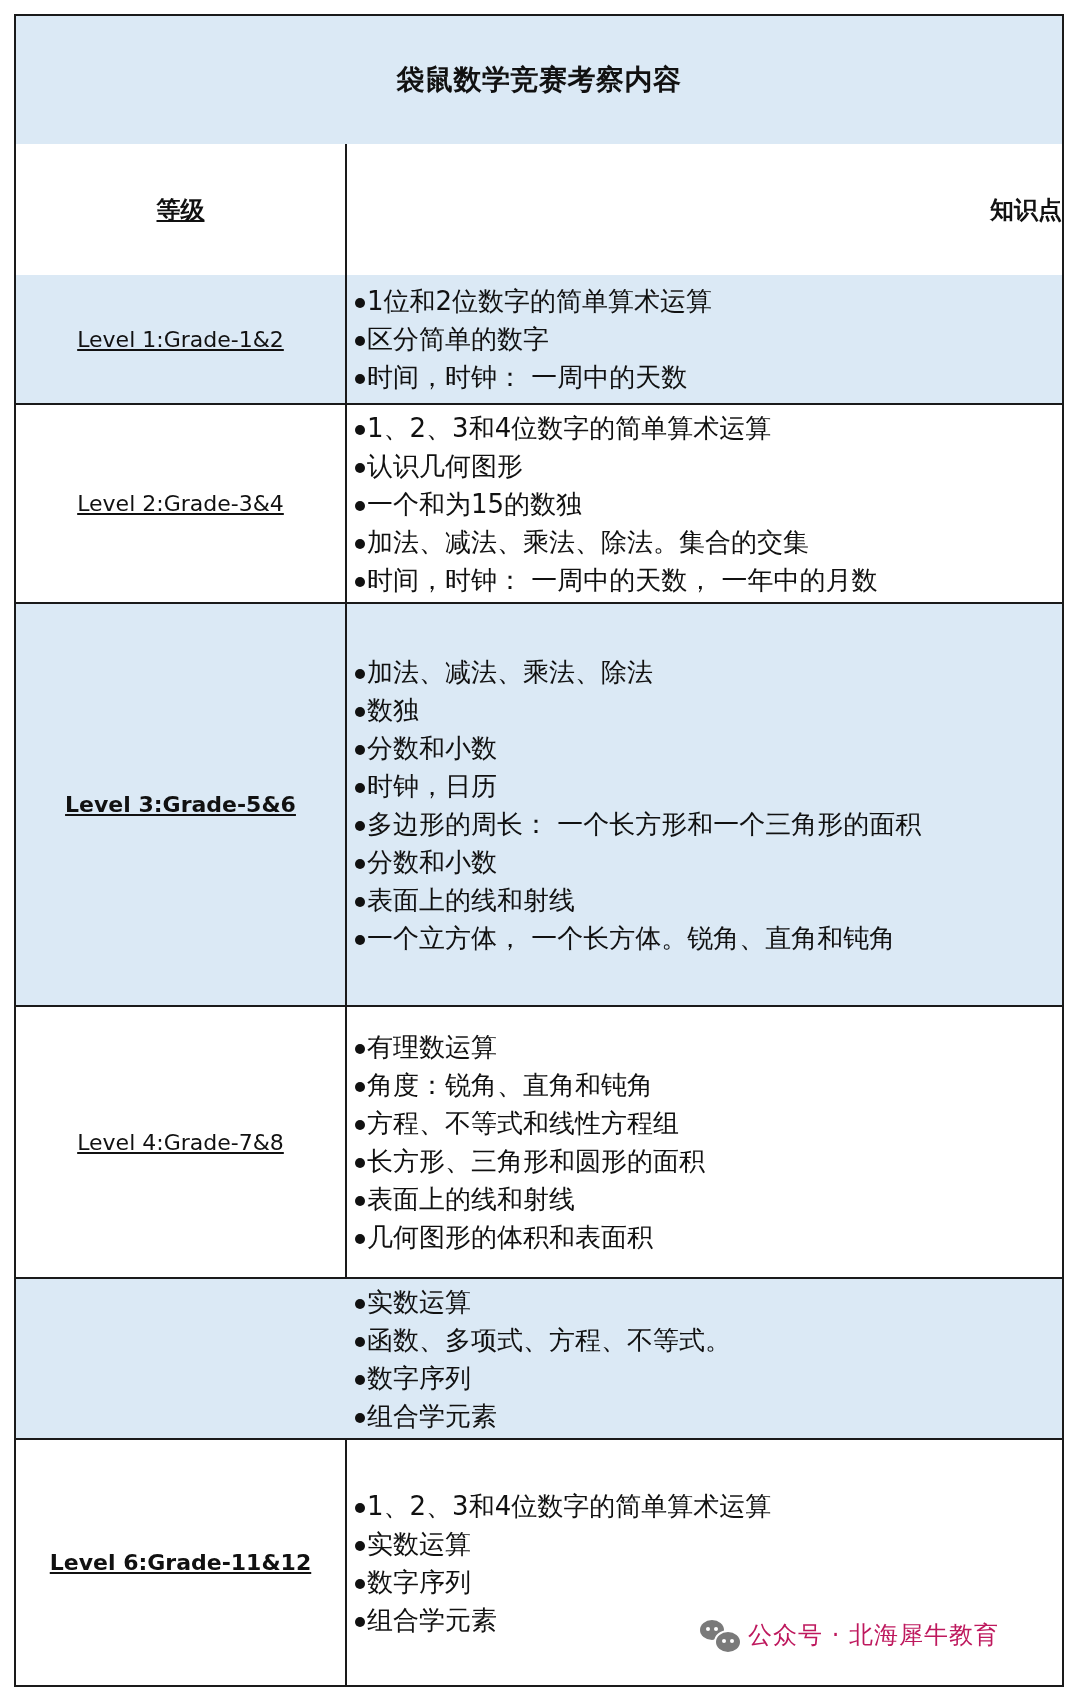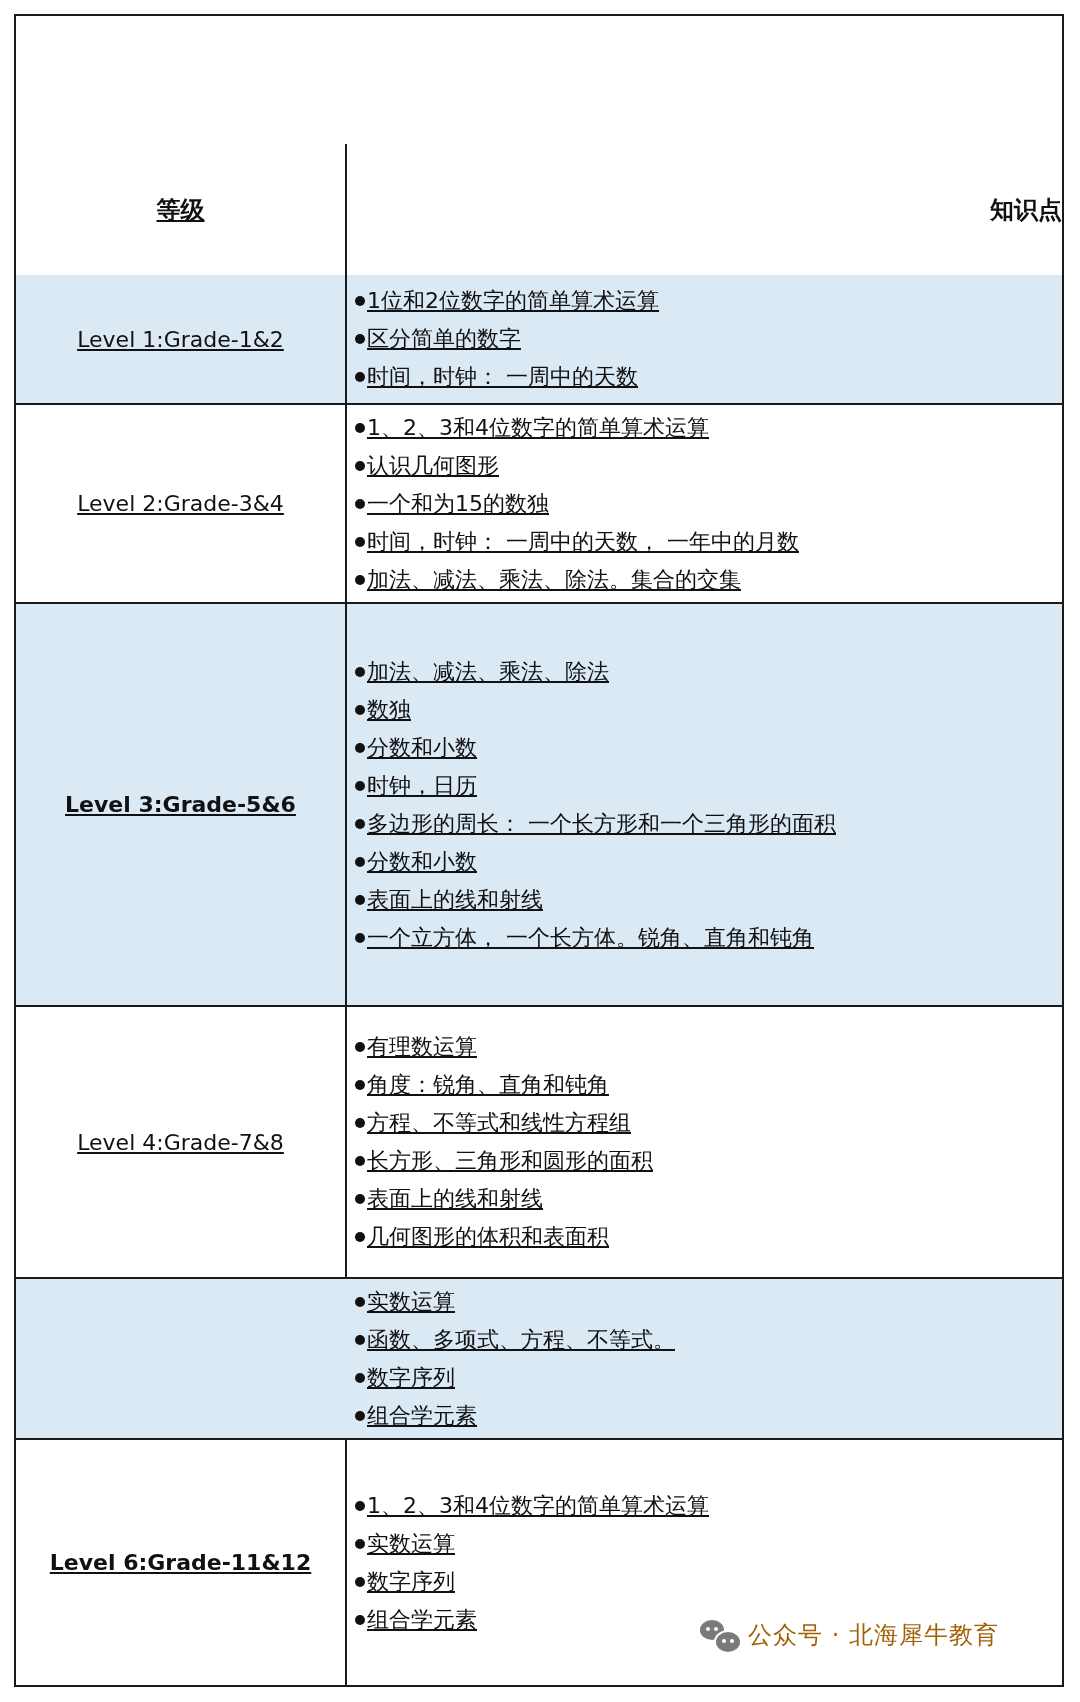--- a/index.html
+++ b/index.html
@@ -17,34 +17,37 @@
   .row.white { background: #ffffff; }
   .cell-level { position: absolute; left: 0; top: 0; bottom: 0; width: 331px;
                 border-right: 2px solid #1a1a1a; box-sizing: border-box;
                 display: flex; align-items: center; justify-content: center;
                 font-size: 22px; text-decoration: underline; }
   .cell-level.bold { font-weight: bold; }
   .cell-points { position: absolute; left: 331px; right: 0; top: 0; bottom: 0;
                  padding-left: 8px; box-sizing: border-box;
                  display: flex; flex-direction: column; justify-content: center; }
   .header-cell { font-size: 24px; font-weight: bold; }
-  .point { font-size: 22px; line-height: 38px; white-space: nowrap; text-decoration: underline; }
+  .point { font-size: 26px; line-height: 38px; white-space: nowrap; }
   .point .bullet { display: inline-block; width: 10px; height: 10px; border-radius: 50%;
                    background: #111; margin-right: 2px; vertical-align: 2px; }
   .watermark { position: absolute; left: 700px; top: 1618px; display: flex; align-items: center;
-               color: #a16207; font-size: 24px; letter-spacing: 1px; }
+               color: #be185d; font-size: 24px; letter-spacing: 1px; }
   .wechat-icon { width: 40px; height: 34px; position: relative; margin-right: 8px; }
   .wechat-icon .b1 { position: absolute; left: 0; top: 2px; width: 24px; height: 20px; border-radius: 50%; background: #7a7a7a; }
   .wechat-icon .b2 { position: absolute; left: 14px; top: 12px; width: 24px; height: 20px; border-radius: 50%; background: #7a7a7a; border: 2px solid #fff; }
   .wechat-icon .e { position: absolute; width: 4px; height: 4px; border-radius: 50%; background: #fff; }
 </style>
 </head>
 <body>
 
 <div class="table">
+  <div class="title-row">
+    <span class="title">袋鼠数学竞赛考察内容</span>
+  </div>
 
   <div class="row white" style="top:128px;height:133px;">
     <div class="cell-level header-cell">等级</div>
     <div class="cell-points" style="align-items:flex-end;padding-left:0;">
       <span class="header-cell">知识点</span>
     </div>
   </div>
 
   <div class="row blue" style="top:259px;height:130px;">
     <div class="cell-level">Level 1:Grade-1&amp;2</div>
@@ -54,22 +57,22 @@
       <div class="point"><span class="bullet"></span><span>时间，时钟： 一周中的天数</span></div>
     </div>
   </div>
 
   <div class="row white" style="top:389px;height:199px;">
     <div class="cell-level">Level 2:Grade-3&amp;4</div>
     <div class="cell-points">
       <div class="point"><span class="bullet"></span><span>1、2、3和4位数字的简单算术运算</span></div>
       <div class="point"><span class="bullet"></span><span>认识几何图形</span></div>
       <div class="point"><span class="bullet"></span><span>一个和为15的数独</span></div>
+      <div class="point"><span class="bullet"></span><span>加法、减法、乘法、除法。集合的交集</span></div>
       <div class="point"><span class="bullet"></span><span>时间，时钟： 一周中的天数， 一年中的月数</span></div>
-      <div class="point"><span class="bullet"></span><span>加法、减法、乘法、除法。集合的交集</span></div>
     </div>
   </div>
 
   <div class="row blue" style="top:588px;height:403px;">
     <div class="cell-level bold">Level 3:Grade-5&amp;6</div>
     <div class="cell-points">
       <div class="point"><span class="bullet"></span><span>加法、减法、乘法、除法</span></div>
       <div class="point"><span class="bullet"></span><span>数独</span></div>
       <div class="point"><span class="bullet"></span><span>分数和小数</span></div>
       <div class="point"><span class="bullet"></span><span>时钟，日历</span></div>

